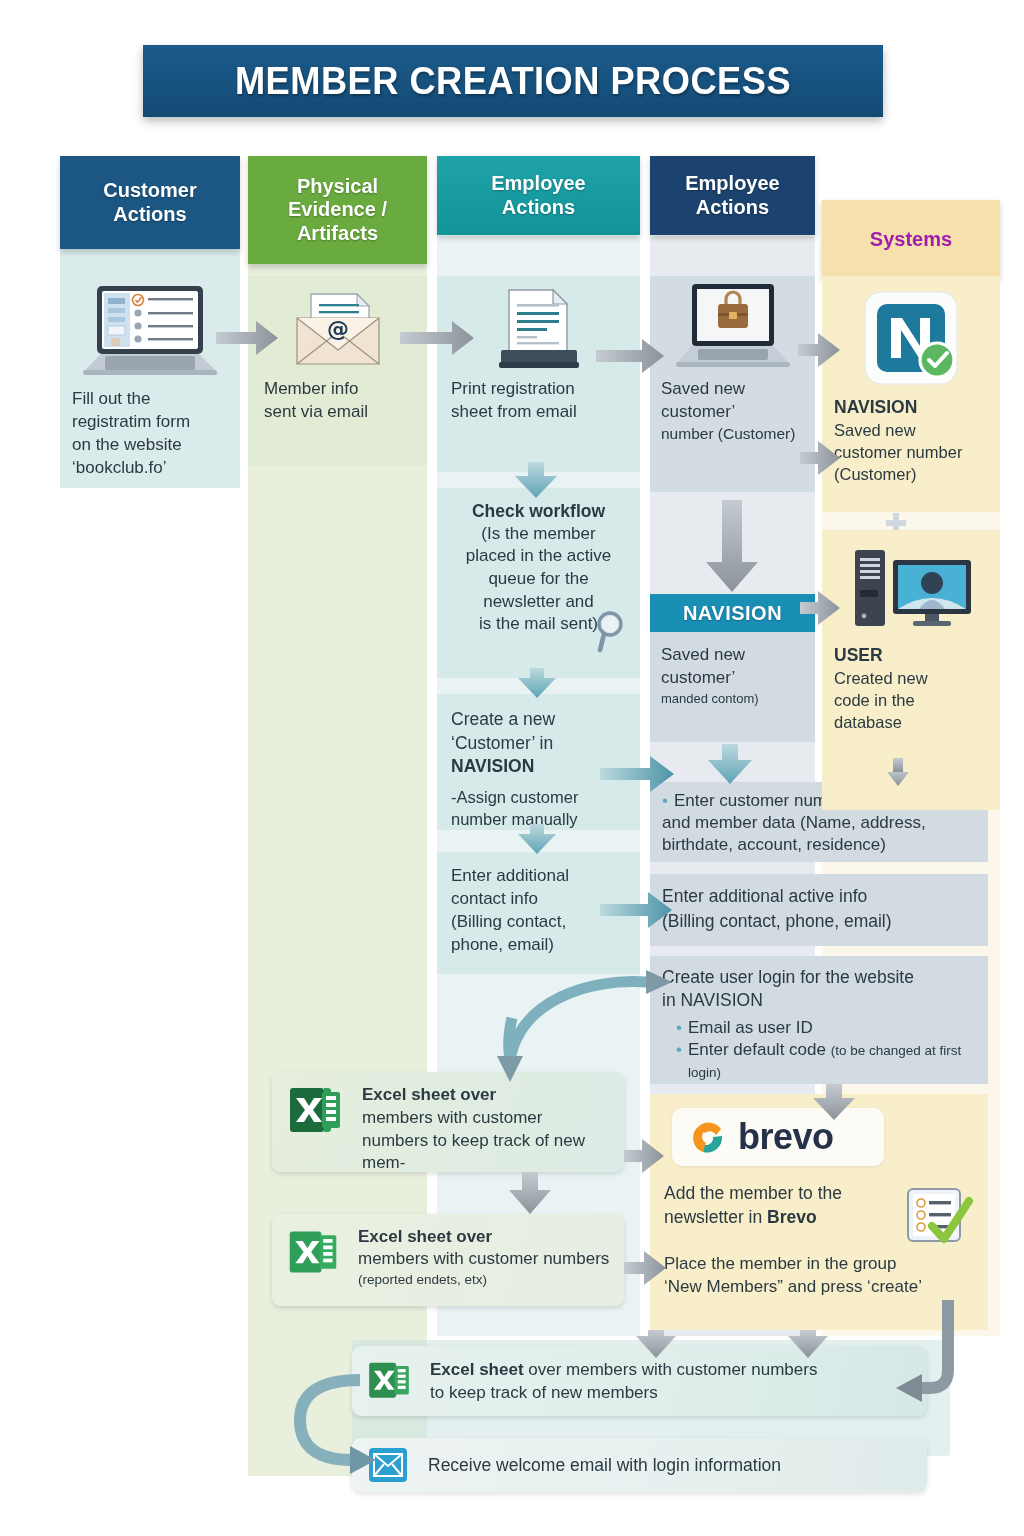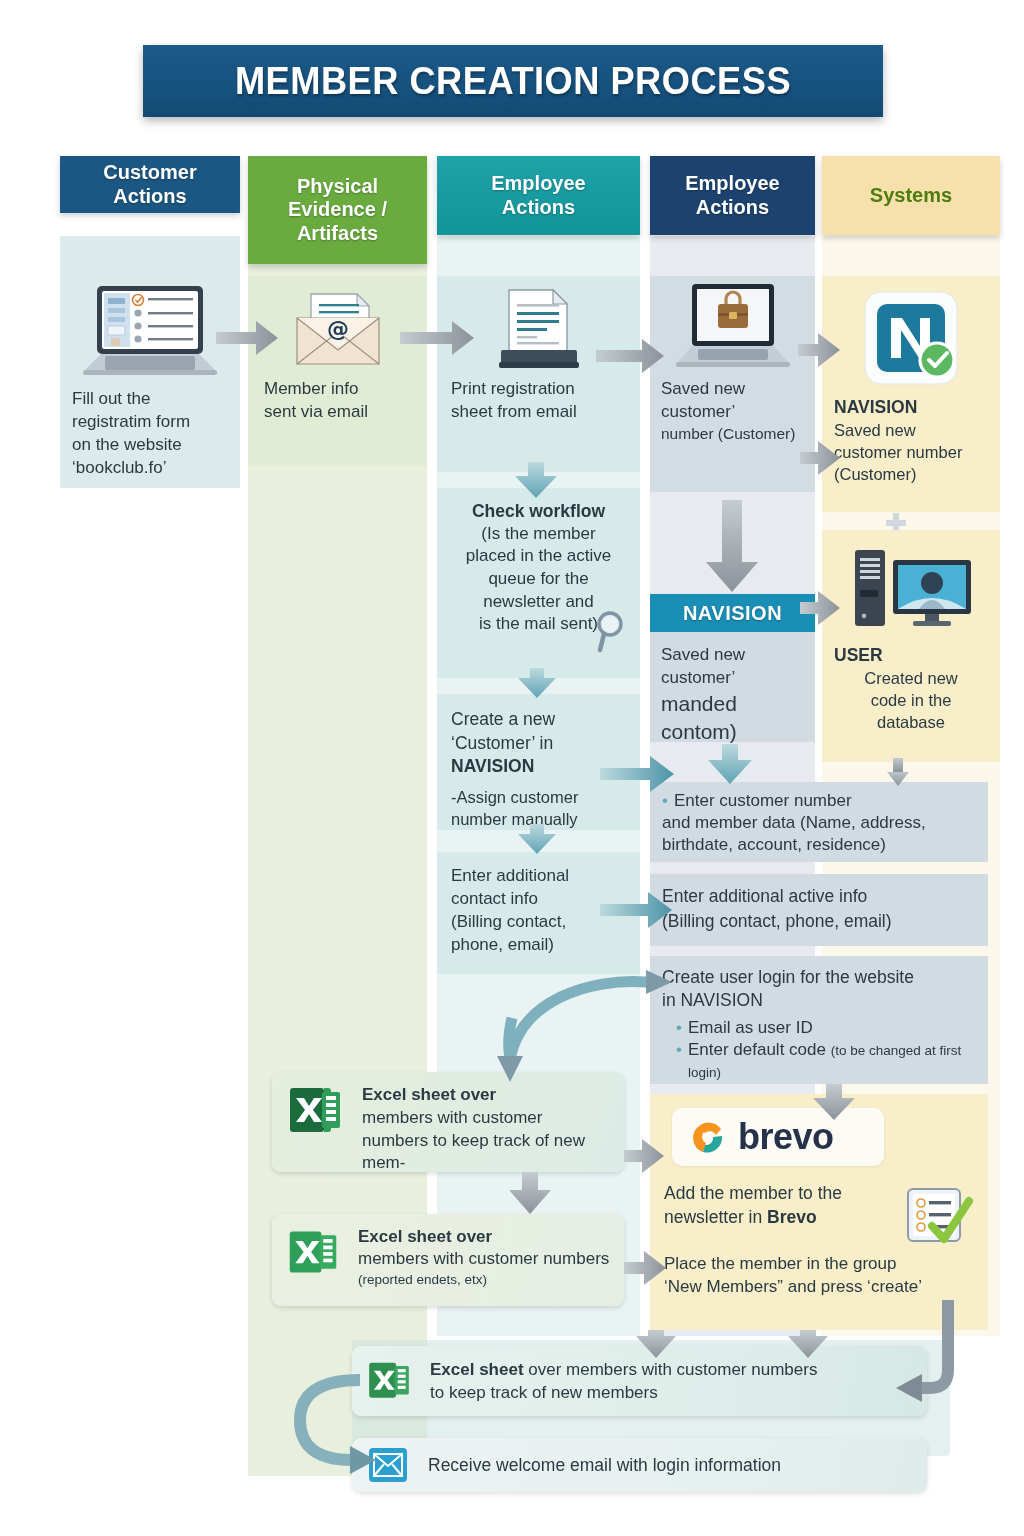--- a/index.html
+++ b/index.html
@@ -27,21 +27,21 @@
     transform:scaleX(.93);
   }
 
   
   .col-head{
     display:flex;align-items:center;justify-content:center;text-align:center;
     color:#ffffff;font-weight:bold;font-size:20px;line-height:1.18;
     text-shadow:0 1px 2px rgba(0,0,0,.3);
     box-shadow:0 3px 6px rgba(0,0,0,.18);
   }
-  .col-head.dark-text{color:#4d7c0f;text-shadow:none;}
+  .col-head.dark-text{color:#a21caf;text-shadow:none;margin-top:44px;}
 
   
   .col-band{}
 
   
   .card{
     padding:10px 12px;font-size:17px;line-height:1.30;
     display:flex;flex-direction:column;
   }
   .card.teal{background:#d7eaea;}
@@ -77,21 +77,21 @@
   <div class="abs" id="title-banner">
     <span class="t">MEMBER CREATION PROCESS</span>
   </div>
 
   <div class="abs col-band" style="left:60px;top:236px;width:180px;height:252px;background:#dbeaea;"></div>
   <div class="abs col-band" style="left:248px;top:236px;width:179px;height:1240px;background:#e8efdd;"></div>
   <div class="abs col-band" style="left:437px;top:236px;width:203px;height:1100px;background:#d7eaea;opacity:.55;"></div>
   <div class="abs col-band" style="left:650px;top:236px;width:165px;height:1100px;background:#cfd8e0;opacity:.5;"></div>
   <div class="abs col-band" style="left:822px;top:236px;width:178px;height:1100px;background:#f7edd2;opacity:.45;"></div>
 
-  <div class="abs col-head" style="left:60px;top:156px;width:180px;height:57px;background:#1b5782;">
+  <div class="abs col-head" style="left:60px;top:156px;width:180px;height:93px;background:#1b5782;">
     <div>
       <div>Customer</div>
       <div>Actions</div>
     </div>
   </div>
 
   <div class="abs col-head" style="left:248px;top:156px;width:179px;height:108px;background:#6aab3f;">
     <div>
       <div>Physical</div>
       <div>Evidence /</div>
@@ -246,21 +246,21 @@
     </div>
   </div>
 
   <div class="abs nav-badge" style="left:650px;top:594px;width:165px;height:38px;">
     <span>NAVISION</span>
   </div>
   <div class="abs card grayblue" style="left:650px;top:632px;width:165px;height:110px;padding:12px 11px;">
     <div style="font-size:17px;line-height:1.35;">
       <div>Saved new</div>
       <div>customer’</div>
-      <div style="font-size:21px;">manded contom)</div>
+      <div style="font-size:13px;">manded contom)</div>
     </div>
   </div>
 
   <div class="abs card grayblue" style="left:650px;top:782px;width:338px;height:80px;padding:8px 12px;">
     <div class="bullet-row">
       <span class="bullet">•</span>
       <span style="font-size:17px;line-height:1.3;">
         <span>Enter customer number</span>
       </span>
     </div>
@@ -312,39 +312,39 @@
       <div>(Customer)</div>
     </div>
   </div>
 
   <div class="abs" style="left:885px;top:512px;width:22px;height:22px;">
     <svg width="22" height="22" viewBox="0 0 22 22">
       <path d="M8 1 h6 v7 h7 v6 h-7 v7 h-6 v-7 h-7 v-6 h7 Z" fill="#cfd8de"></path>
     </svg>
   </div>
 
-  <div class="abs card cream" style="left:822px;top:530px;width:178px;height:232px;padding:10px 12px;">
+  <div class="abs card cream" style="left:822px;top:530px;width:178px;height:280px;padding:10px 12px;">
     <svg class="icon" width="140" height="100" viewBox="0 0 140 100" style="margin:2px auto 0;display:block;">
       <rect x="14" y="8" width="30" height="76" rx="3" fill="#3c4450"></rect>
       <rect x="19" y="16" width="20" height="3" fill="#cfd6dd"></rect>
       <rect x="19" y="22" width="20" height="3" fill="#cfd6dd"></rect>
       <rect x="19" y="28" width="20" height="3" fill="#cfd6dd"></rect>
       <rect x="19" y="34" width="20" height="3" fill="#cfd6dd"></rect>
       <rect x="19" y="48" width="18" height="7" rx="1.5" fill="#222a33"></rect>
       <circle cx="23" cy="74" r="2.4" fill="#a7b2bc"></circle>
       <rect x="52" y="18" width="78" height="54" rx="3" fill="#2c3642"></rect>
       <rect x="57" y="23" width="68" height="44" fill="#49b2d4"></rect>
       <path d="M57 67 q34 -22 68 0 Z" fill="#cfe6ef"></path>
       <circle cx="91" cy="41" r="11" fill="#2f4256"></circle>
       <path d="M78 67 q13 -18 26 0 Z" fill="#9cb7c9"></path>
       <rect x="84" y="72" width="14" height="8" fill="#4d5764"></rect>
       <rect x="72" y="79" width="38" height="5" rx="2" fill="#5a6572"></rect>
     </svg>
     <div class="ttl" style="padding-top:2px;">USER</div>
-    <div style="font-size:16.5px;line-height:1.35;text-align:center;">
+    <div style="font-size:16.5px;line-height:1.35;">
       <div>Created new</div>
       <div>code in the</div>
       <div>database</div>
     </div>
   </div>
 
   <div class="abs card cream" style="left:650px;top:1094px;width:338px;height:236px;padding:12px 14px;">
     <div class="abs" style="left:22px;top:14px;width:212px;height:58px;background:#fdfbf5;border-radius:10px;display:flex;align-items:center;gap:10px;padding:0 14px;box-shadow:0 1px 3px rgba(0,0,0,.08);">
       <svg width="42" height="42" viewBox="0 0 42 42">
         <path d="M21 3 a18 18 0 1 0 0 36 a18 18 0 0 0 0 -36 Z" fill="none"></path>

